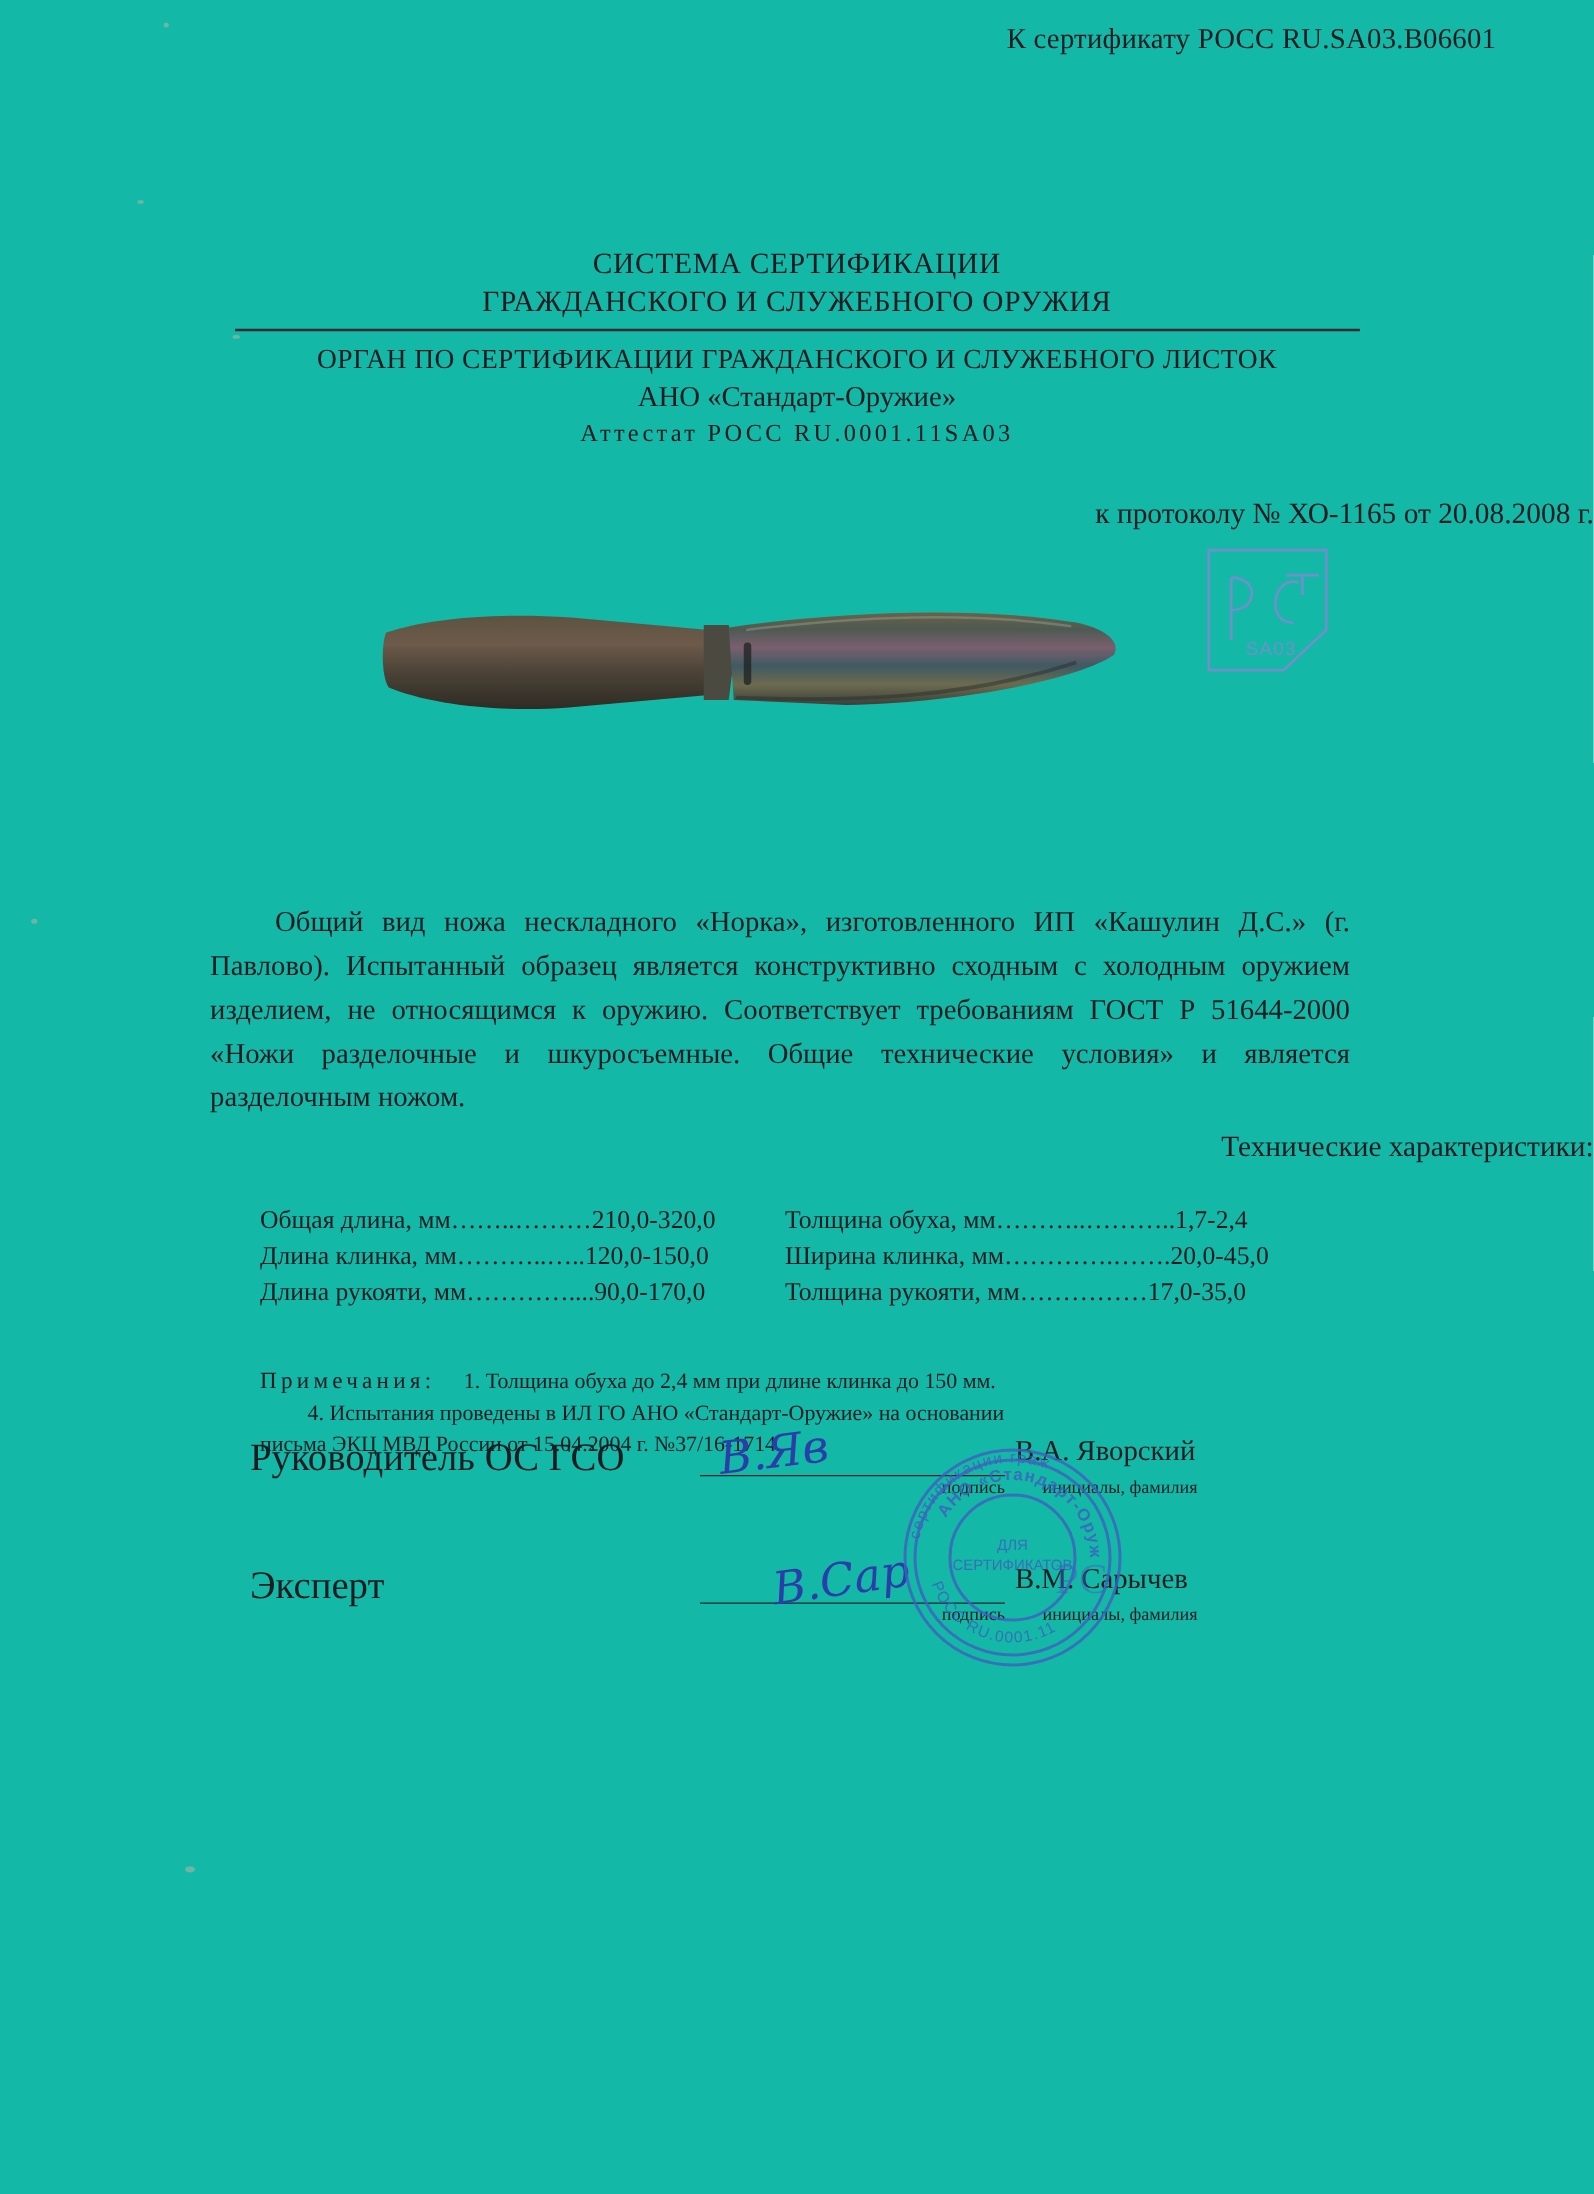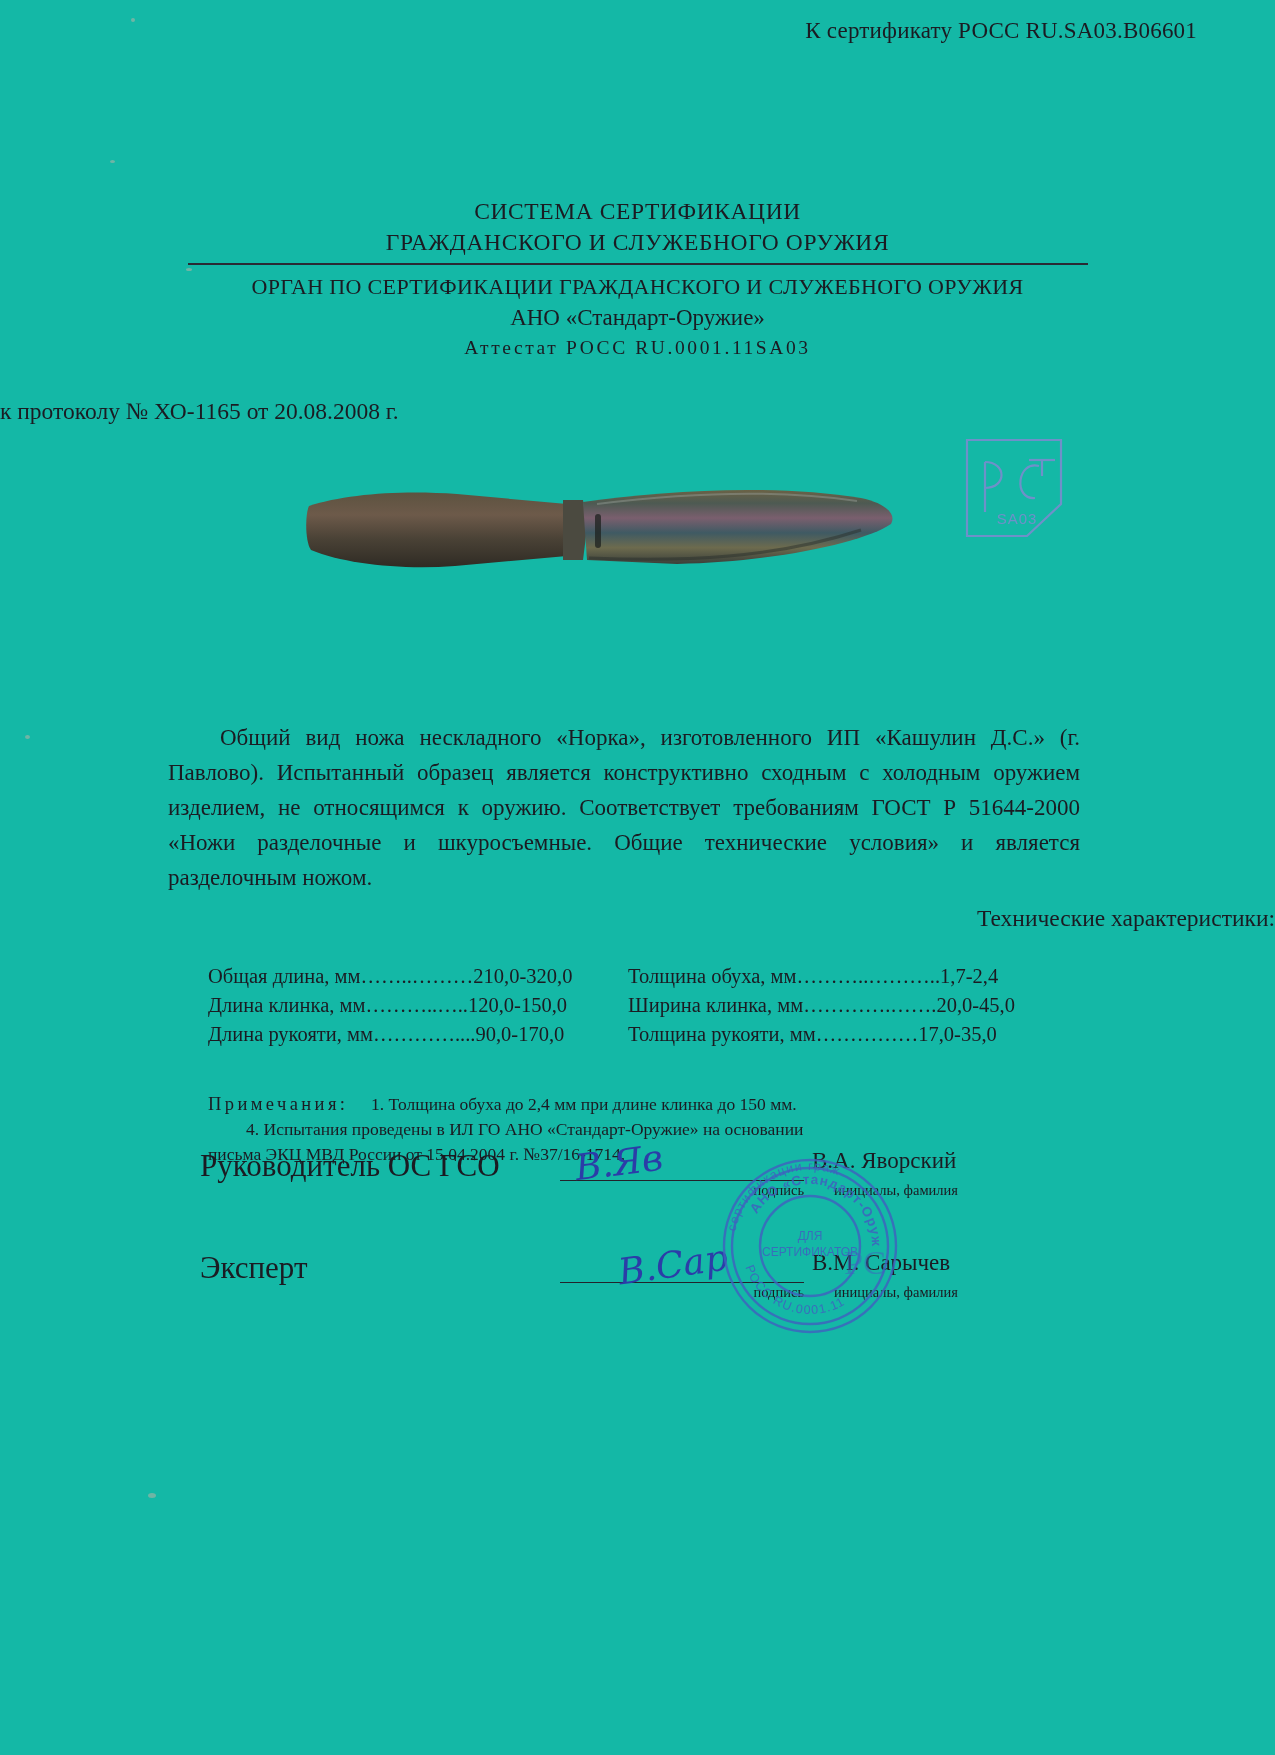--- a/index.html
+++ b/index.html
@@ -83,21 +83,21 @@
     text-align: center;
     font-size: 26px;
     font-weight: bold;
     letter-spacing: .8px;
   }
   .docsub {
     position: absolute;
     top: 398px;
     left: 0;
     right: 0;
-    text-align: left;
+    text-align: right;
     font-size: 23.5px;
   }
 
   
   .photo {
     position: absolute;
     top: 470px;
     left: 305px;
     width: 600px;
     height: 125px;
@@ -231,21 +231,21 @@
   <div class="speck" style="left:186px;top:268px;width:6px;height:3px;"></div>
   <div class="speck" style="left:25px;top:735px;width:5px;height:4px;"></div>
   <div class="speck" style="left:148px;top:1493px;width:8px;height:5px;"></div>
 
   <div class="topline">К сертификату РОСС RU.SA03.В06601</div>
 
   <div class="titleblock">
     <div class="sys1">СИСТЕМА СЕРТИФИКАЦИИ</div>
     <div class="sys2">ГРАЖДАНСКОГО И СЛУЖЕБНОГО ОРУЖИЯ</div>
     <div class="rule"></div>
-    <div class="org1">ОРГАН ПО СЕРТИФИКАЦИИ ГРАЖДАНСКОГО И СЛУЖЕБНОГО ОРУЖИЯ</div>
+    <div class="org1">ОРГАН ПО СЕРТИФИКАЦИИ ГРАЖДАНСКОГО И СЛУЖЕБНОГО ЛИСТОК</div>
     <div class="org2">АНО «Стандарт-Оружие»</div>
     <div class="attestat">Аттестат РОСС RU.0001.11SA03</div>
   </div>
 
   <div class="docsub">к протоколу № ХО-1165 от 20.08.2008 г.</div>
 
   <div class="photo">
     <svg width="600" height="125" viewBox="0 0 600 125" xmlns="http://www.w3.org/2000/svg">
       <defs>
         <linearGradient id="blade" x1="0" y1="0" x2="0" y2="1">

